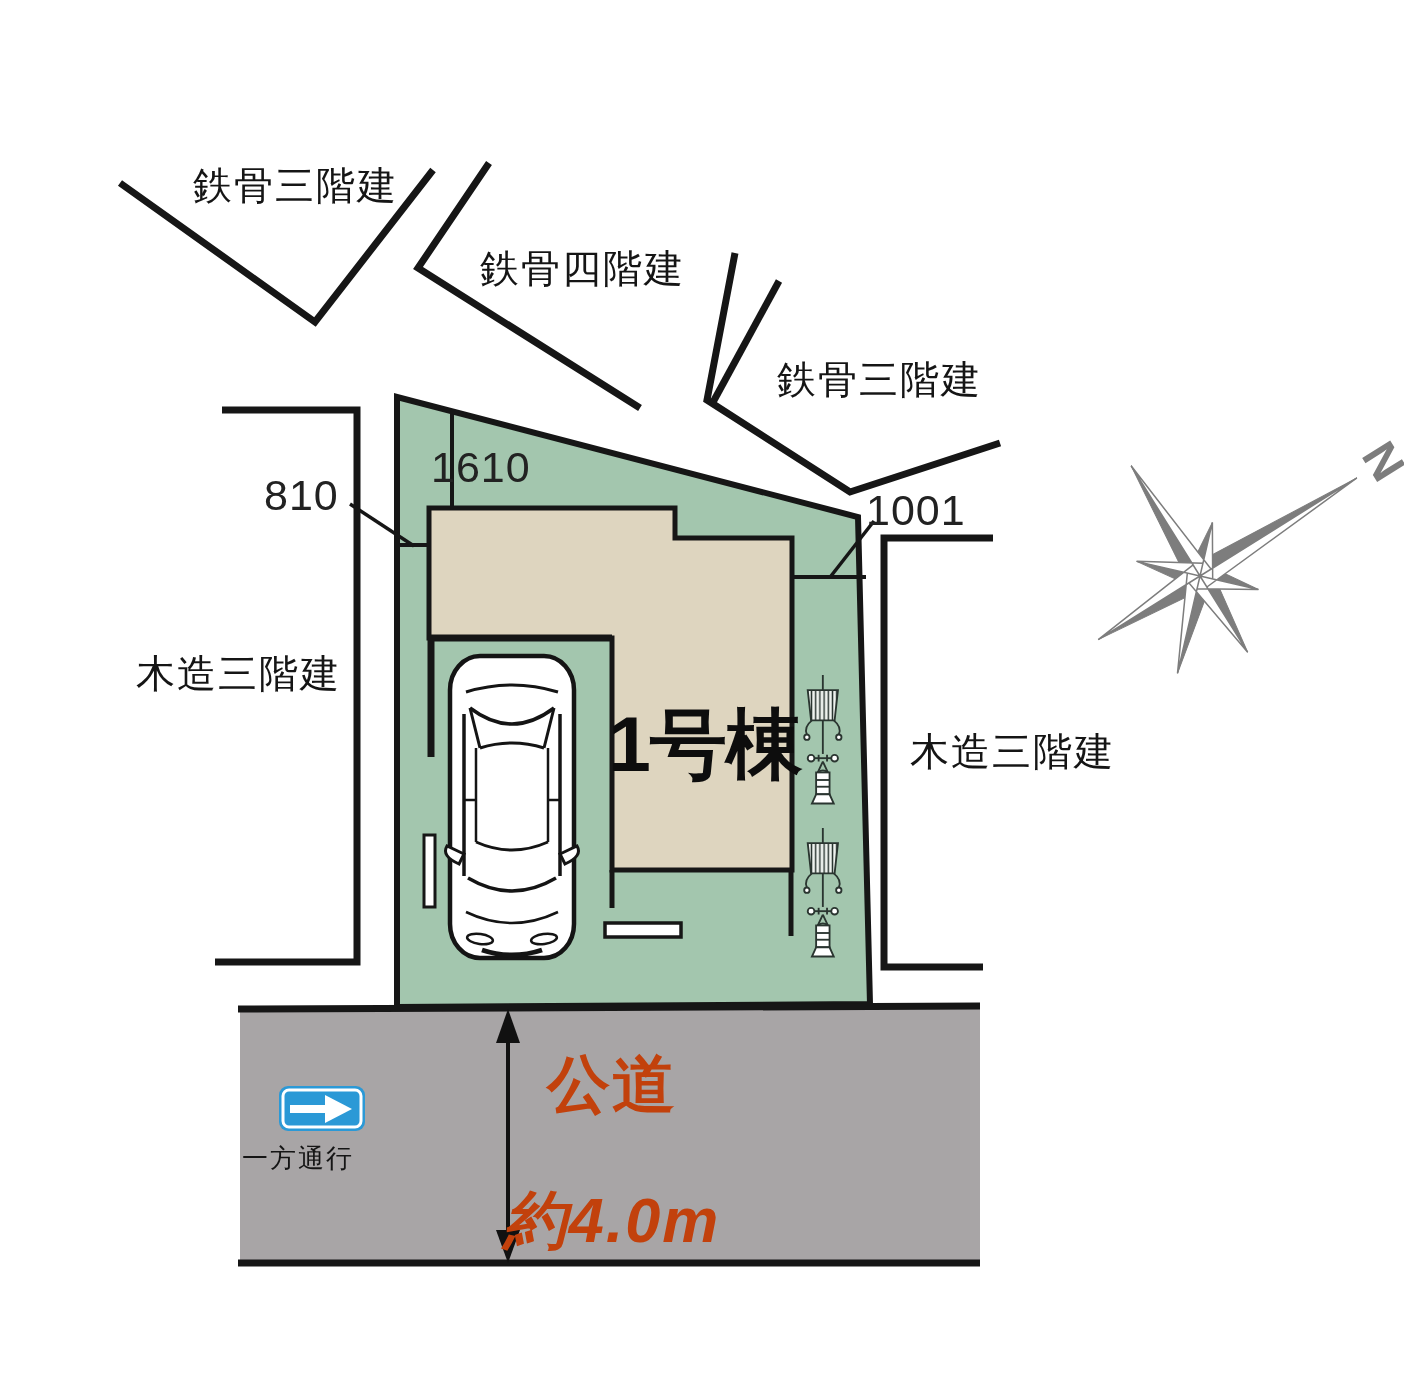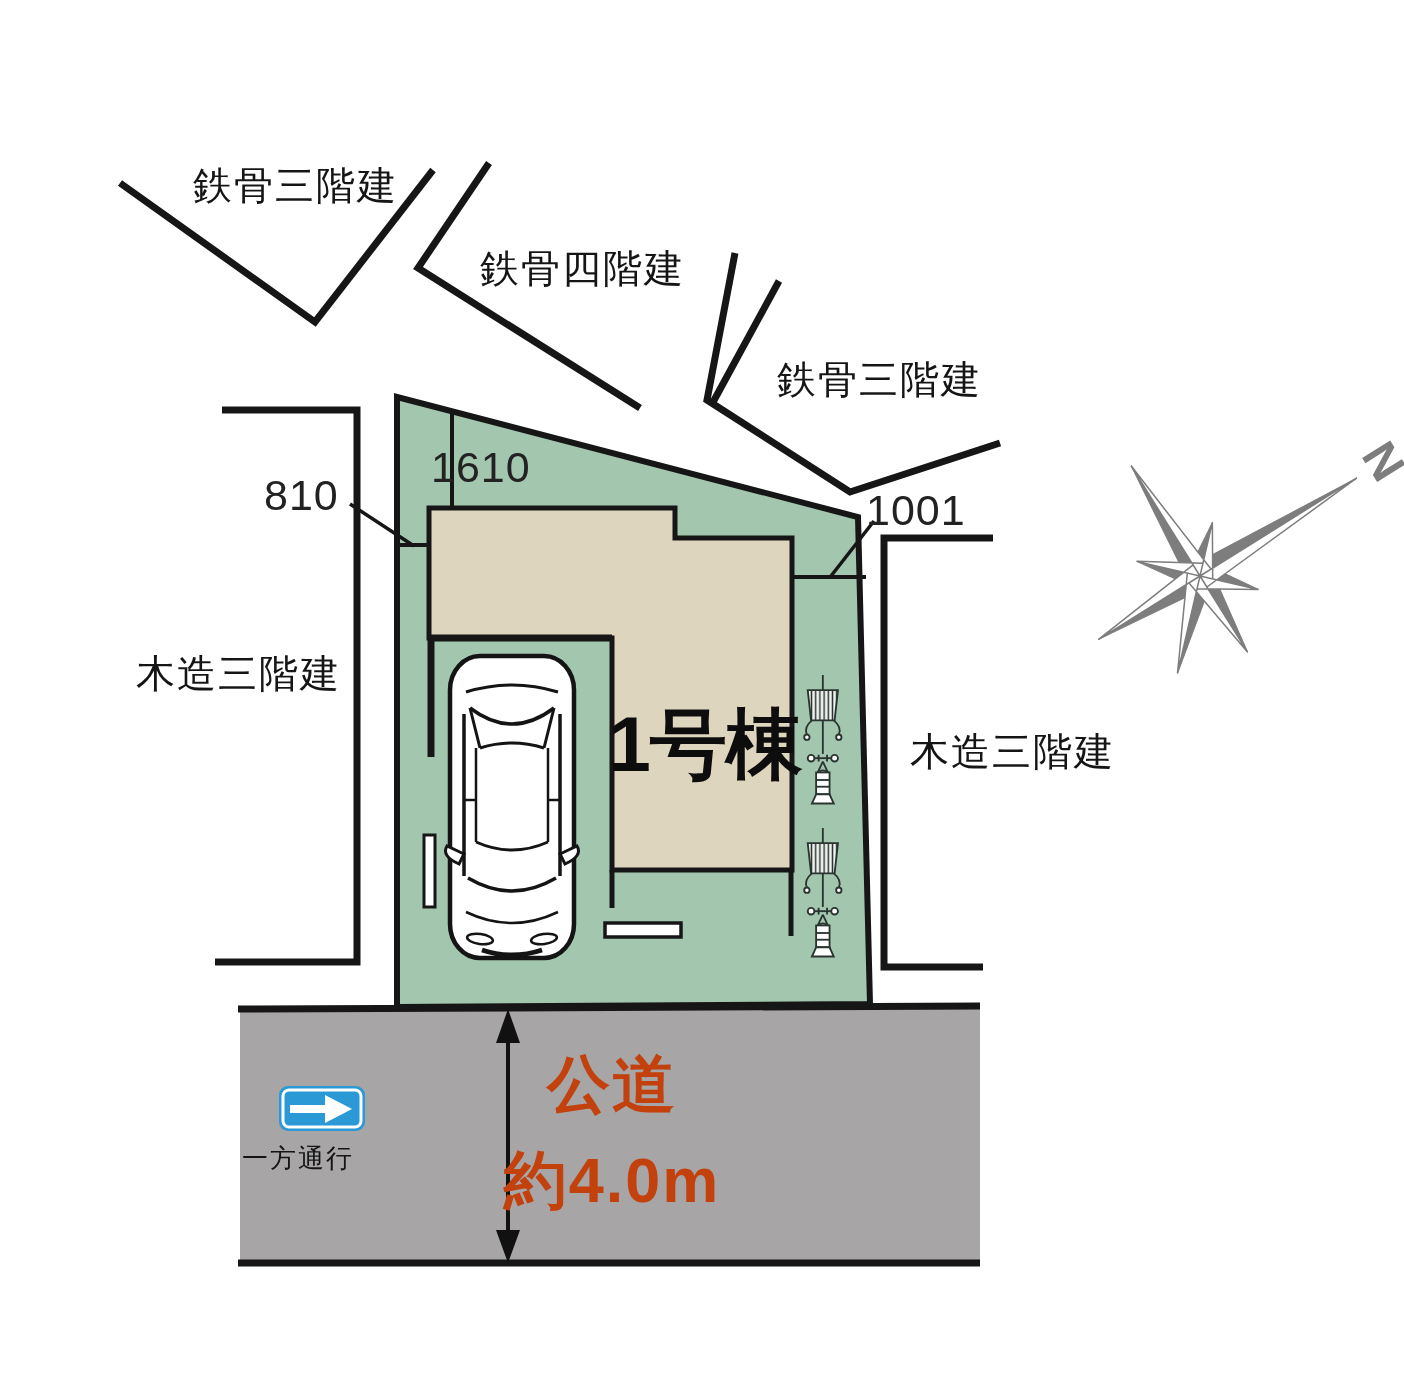--- a/index.html
+++ b/index.html
@@ -150,17 +150,17 @@
   <div class="lbl num" style="left:431px;top:446px;">1610</div>
 
   <div class="lbl num" style="left:264px;top:474px;">810</div>
 
   <div class="lbl num" style="left:866px;top:489px;">1001</div>
 
   <div class="lbl unit" style="left:608px;top:706px;">1号棟</div>
 
   <div class="lbl road-big" style="left:452px;top:1053px;">公道</div>
 
-  <div class="lbl road-big" style="left:452px;top:1149px;">約4.0m</div>
+  <div class="lbl road-big" style="left:452px;top:1189px;font-style:italic;">約4.0m</div>
 
   <div class="lbl oneway" style="left:242px;top:1145px;">一方通行</div>
 
 </div>
 
 </body></html>

